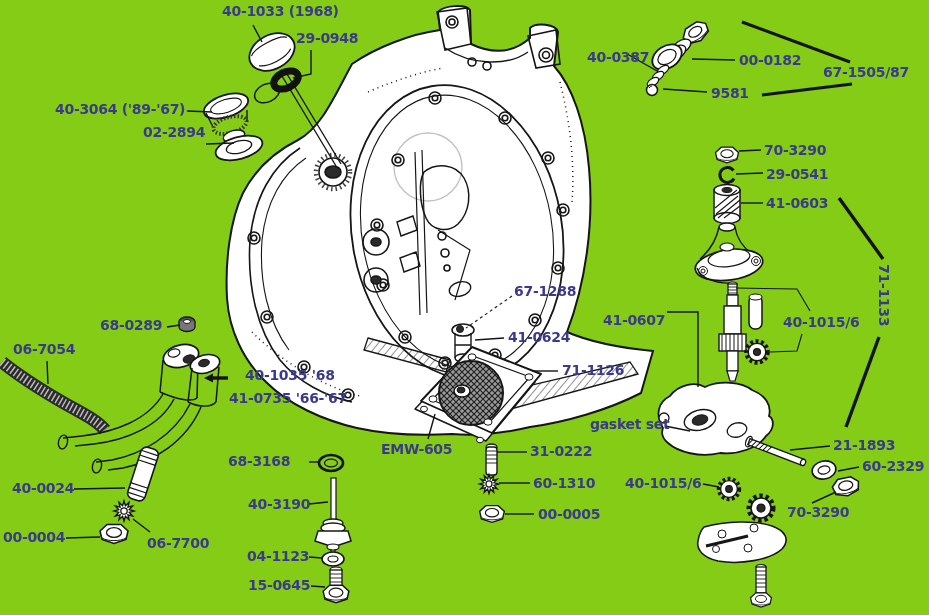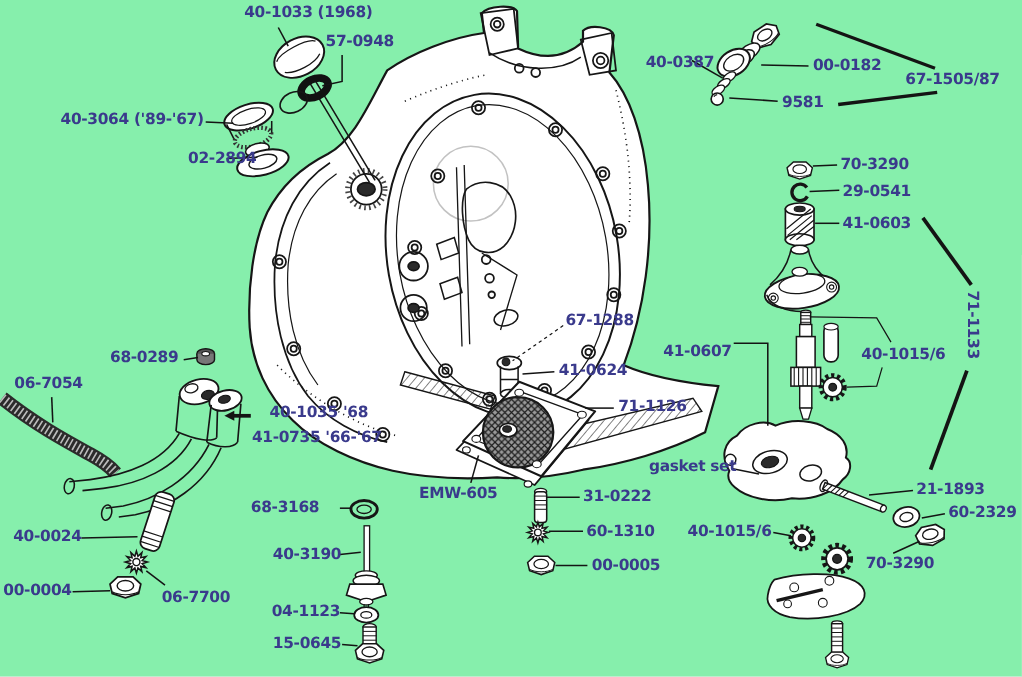--- a/index.html
+++ b/index.html
@@ -1,16 +1,16 @@
 <!DOCTYPE html>
 <html><head>
 <meta charset="utf-8">
 <style>
   html,body{margin:0;padding:0;background:#e9e9e9;}
-  #stage{position:relative;width:929px;height:615px;background:#86efac;overflow:hidden;
+  #stage{position:relative;width:929px;height:615px;background:#84cc16;overflow:hidden;
          font-family:"DejaVu Sans","Liberation Sans",sans-serif;}
   svg{position:absolute;left:0;top:0;}
   .lbl{position:absolute;font-weight:bold;font-size:14px;letter-spacing:-0.3px;
        color:#3a3a8c;white-space:nowrap;line-height:17px;user-select:none;}
   .lbl.vert{transform:rotate(90deg);transform-origin:left top;}
 </style>
 </head>
 <body>
 
 <div id="stage">
@@ -404,23 +404,23 @@
     <path d="M839,198 L883,259" stroke-width="3.4"></path>
     <path d="M879,337 L846,427" stroke-width="3.4"></path>
 
     <path d="M228,378 L212,378" stroke-width="3.4"></path>
     <polygon points="204,378 213,373.5 213,382.5" fill="#141414" stroke="none"></polygon>
   </g>
 </svg>
 
 <div id="label-layer">
       <div class="lbl" style="left: 222px; top: 3px;">40-1033 (1968)</div>
-      <div class="lbl" style="left: 296px; top: 30px;">57-0948</div>
+      <div class="lbl" style="left: 296px; top: 30px;">29-0948</div>
       <div class="lbl" style="left: 55px; top: 101px;">40-3064 ('89-'67)</div>
-      <div class="lbl" style="left: 143px; top: 136px; margin-left: 28px;">02-2894</div>
+      <div class="lbl" style="left: 143px; top: 124px;">02-2894</div>
       <div class="lbl" style="left: 587px; top: 37px; margin-top: 12px;">40-0387</div>
       <div class="lbl" style="left: 739px; top: 52px;">00-0182</div>
       <div class="lbl" style="left: 823px; top: 64px;">67-1505/87</div>
       <div class="lbl" style="left: 711px; top: 85px;">9581</div>
       <div class="lbl" style="left: 764px; top: 142px;">70-3290</div>
       <div class="lbl" style="left: 766px; top: 166px;">29-0541</div>
       <div class="lbl" style="left: 766px; top: 195px;">41-0603</div>
       <div class="lbl" style="left: 514px; top: 283px;">67-1288</div>
       <div class="lbl" style="left: 508px; top: 329px;">41-0624</div>
       <div class="lbl" style="left: 562px; top: 362px;">71-1126</div>

